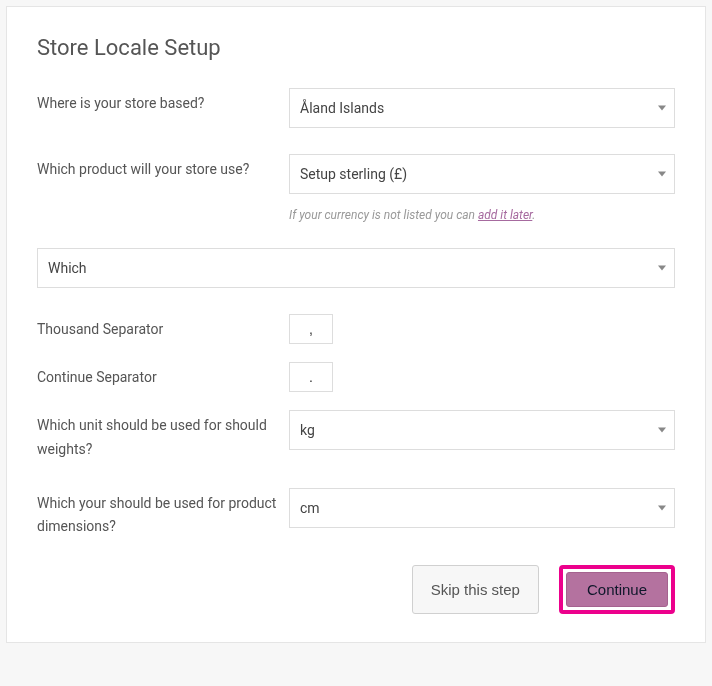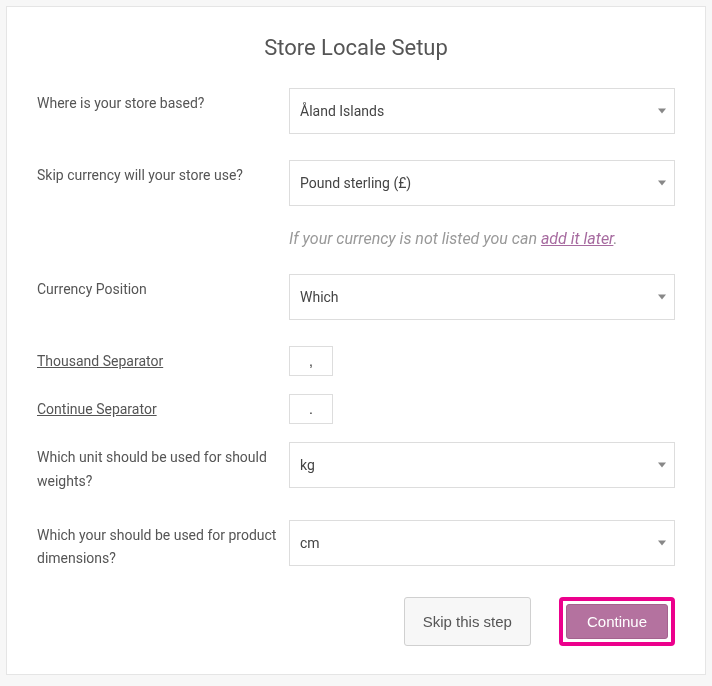--- a/index.html
+++ b/index.html
@@ -13,98 +13,97 @@
     .panel {
       background: #fff;
       border: 1px solid #e5e5e5;
       padding: 28px 30px;
     }
     .heading {
       font-size: 22px;
       font-weight: 400;
       color: #555;
       margin-bottom: 28px;
-      text-align: center;
     }
     .form-row {
       display: flex;
       margin-bottom: 26px;
       justify-content: space-between;
     }
-    .form-row.tight { margin-bottom: 18px; text-decoration: underline; }
+    .form-row.tight { margin-bottom: 18px; }
     .label-col {
       width: 252px;
       font-size: 14px;
       color: #555;
       line-height: 1.7;
       padding-top: 4px;
     }
     .input-col {
       flex: 1;
     }
     .select {
       position: relative;
       border: 1px solid #ddd;
       background: #fff;
-      height: 46px;
+      height: 40px;
       display: flex;
       align-items: center;
       padding: 0 10px;
       font-size: 14px;
       color: #444;
       cursor: pointer;
     }
     .select .arrow {
       position: absolute;
       right: 8px;
       top: 50%;
       transform: translateY(-50%);
       width: 0; height: 0;
       border-left: 4px solid transparent;
       border-right: 4px solid transparent;
       border-top: 5px solid #888;
     }
     .hint {
       font-style: italic;
-      font-size: 16px;
+      font-size: 12px;
       color: #999;
-      margin-top: 23px;
+      margin-top: 14px;
     }
     .hint a {
       color: #a66a9f;
       text-decoration: underline;
       cursor: pointer;
     }
     .small-input {
       border: 1px solid #ddd;
       height: 30px;
       width: 44px;
       padding: 0 8px;
       text-align: center;
       font-size: 14px;
       color: #333;
     }
     .footer {
       display: flex;
       justify-content: flex-end;
-      gap: 28px;
+      gap: 20px;
       margin-top: 18px;
     }
     .btn-secondary {
       border: 1px solid #d0d0d0;
       background: #f7f7f7;
       color: #555;
       font-size: 15px;
       padding: 8px 18px;
       cursor: pointer;
       border-radius: 3px;
     }
     .btn-primary {
       background: #b4729f;
-      color: #ffffff;
+      color: #0f172a;
       border: 1px solid #a5628f;
       font-size: 15px;
       padding: 8px 20px;
       cursor: pointer;
       border-radius: 3px;
     }
     .highlight {
       display: inline-block;
       padding: 3px;
       border: 4px solid #ec008c;
@@ -121,34 +120,33 @@
     <div class="label-col">Where is your store based?</div>
     <div class="input-col">
       <div class="select">
         <span>Åland Islands</span>
         <span class="arrow"></span>
       </div>
     </div>
   </div>
 
   <div class="form-row">
-    <div class="label-col">Skip currency will your store use?</div>
+    <div class="label-col">Which product will your store use?</div>
     <div class="input-col">
       <div class="select">
-        <span>Pound sterling (£)</span>
+        <span>Setup sterling (£)</span>
         <span class="arrow"></span>
       </div>
       <div class="hint">
         <span>If your currency is not listed you can </span><a>add it later</a><span>.</span>
       </div>
     </div>
   </div>
 
   <div class="form-row">
-    <div class="label-col">Currency Position</div>
     <div class="input-col">
       <div class="select">
         <span>Which</span>
         <span class="arrow"></span>
       </div>
     </div>
   </div>
 
   <div class="form-row tight">
     <div class="label-col">Thousand Separator</div>

